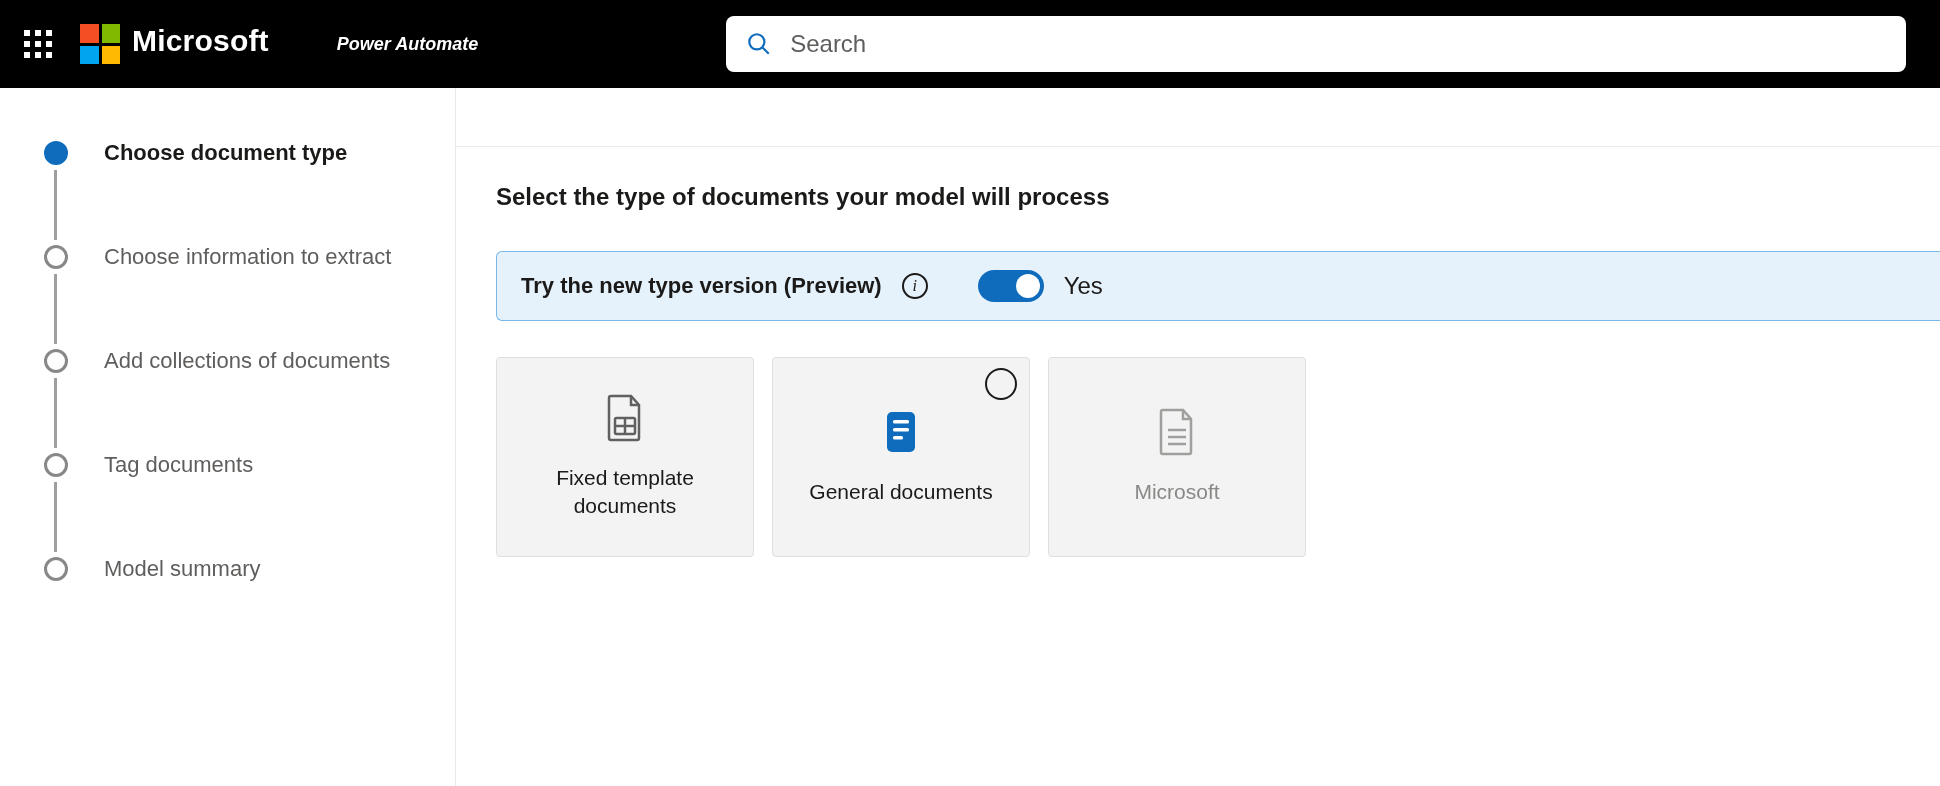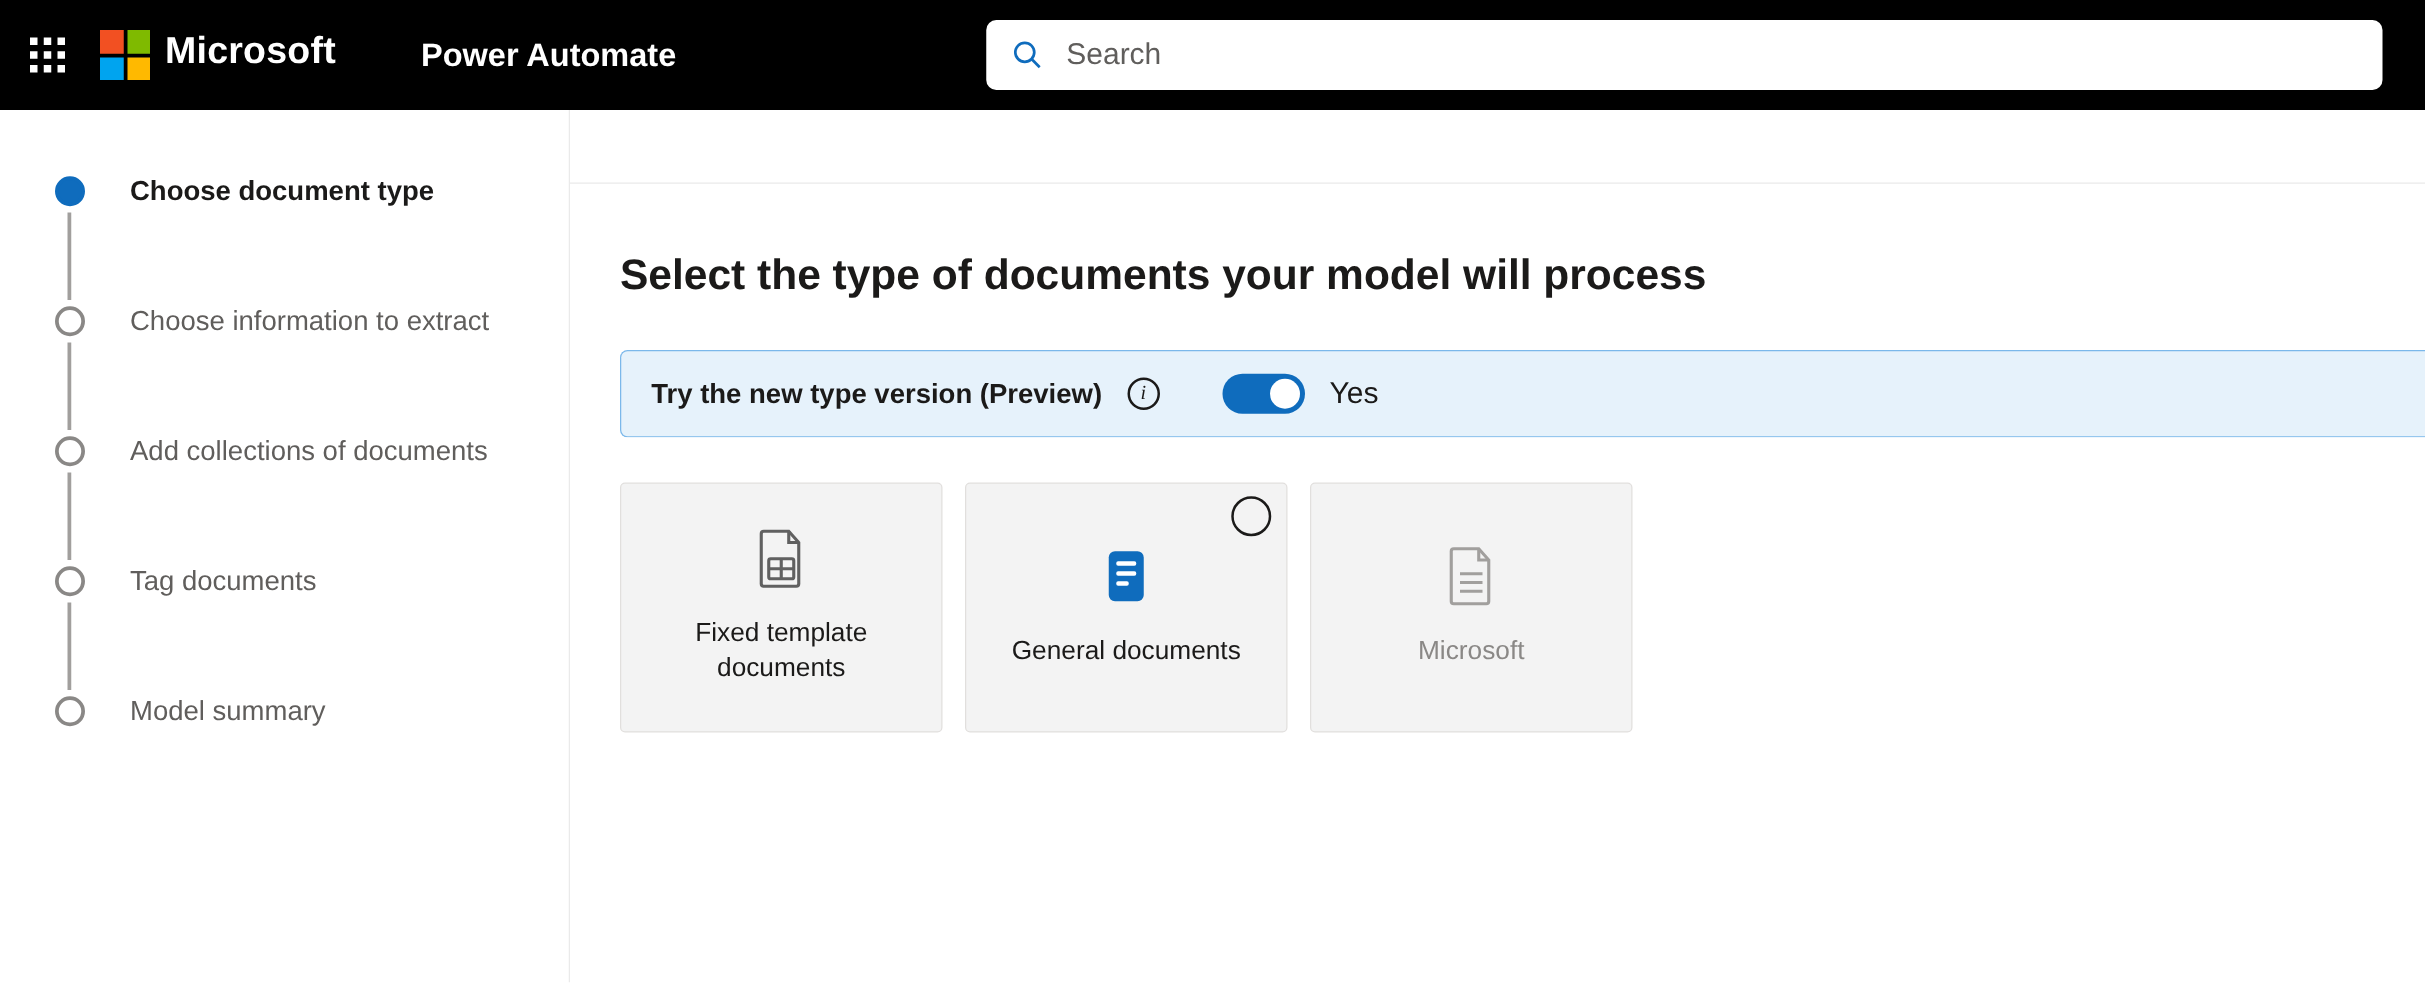--- a/index.html
+++ b/index.html
@@ -25,21 +25,21 @@
   .ms-logo { display:flex; align-items:flex-start; gap:12px; }
   .ms-logo-sq {
     width: 40px; height:40px;
     display:grid; grid-template-columns:1fr 1fr; grid-template-rows:1fr 1fr; gap:3px;
   }
   .ms-logo-sq span:nth-child(1){background:#f25022;}
   .ms-logo-sq span:nth-child(2){background:#7fba00;}
   .ms-logo-sq span:nth-child(3){background:#00a4ef;}
   .ms-logo-sq span:nth-child(4){background:#ffb900;}
   .ms-text { color:#fff; font-size:30px; font-weight:600; letter-spacing:0.2px;}
-  .app-name { color:#fff; font-size:26px; font-weight:600; margin-left:40px;}
+  .app-name { color:#fff; font-size:18px; font-weight:600; margin-left:40px;font-style:italic;}
   .search-wrap {
     flex:1;
     margin-left: 220px;
     margin-right: 10px;
     height:56px;
     background:#fff;
     border-radius:8px;
     display:flex;
     align-items:center;
     padding:0 20px;
@@ -84,21 +84,21 @@
   }
   .step.active .dot { background:#0f6cbd; border-color:#0f6cbd; }
   .step.active { color:#1b1a19; font-weight:600; }
   .main {
     flex:1;
     position:relative;
     padding: 0 0 0 0;
   }
   .thin-divider { height:1px; background:#eaeaea; width:100%; margin-top:58px; }
   .content { padding: 36px 0 0 40px; }
-  .page-title { font-size:34px; font-weight:600; color:#1b1a19; margin-bottom:40px;margin-top:18px;}
+  .page-title { font-size:24px; font-weight:600; color:#1b1a19; margin-bottom:40px;}
   .banner {
     background:#e6f2fb;
     border:1px solid #7bb8ea;
     border-radius:6px 0 0 6px;
     border-right:none;
     padding: 18px 24px;
     display:flex;
     align-items:center;
     gap:20px;
     margin-bottom:36px;

